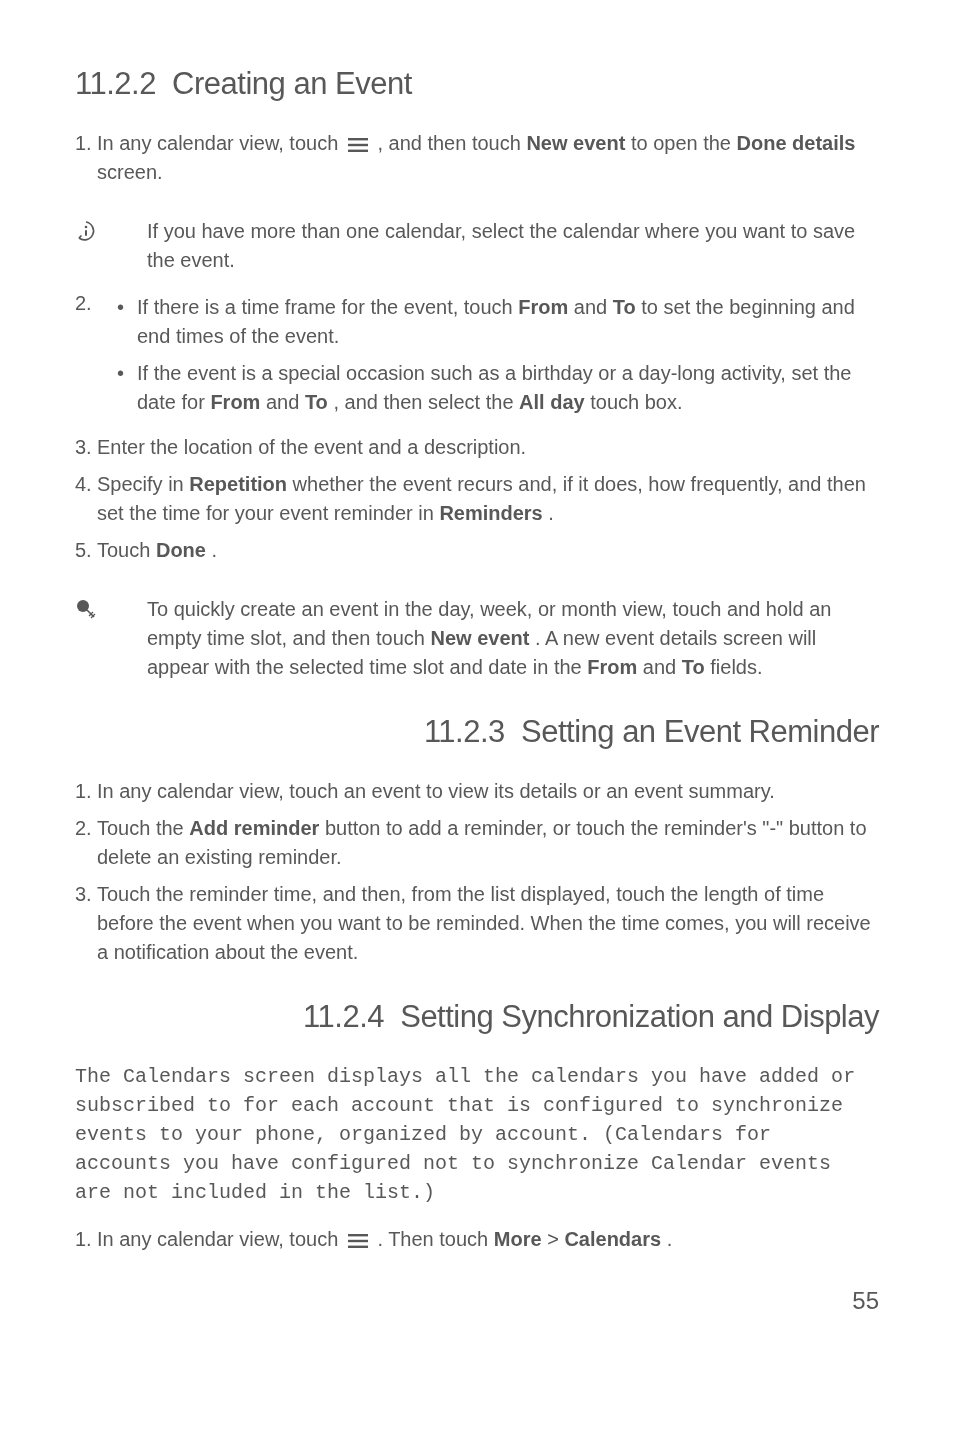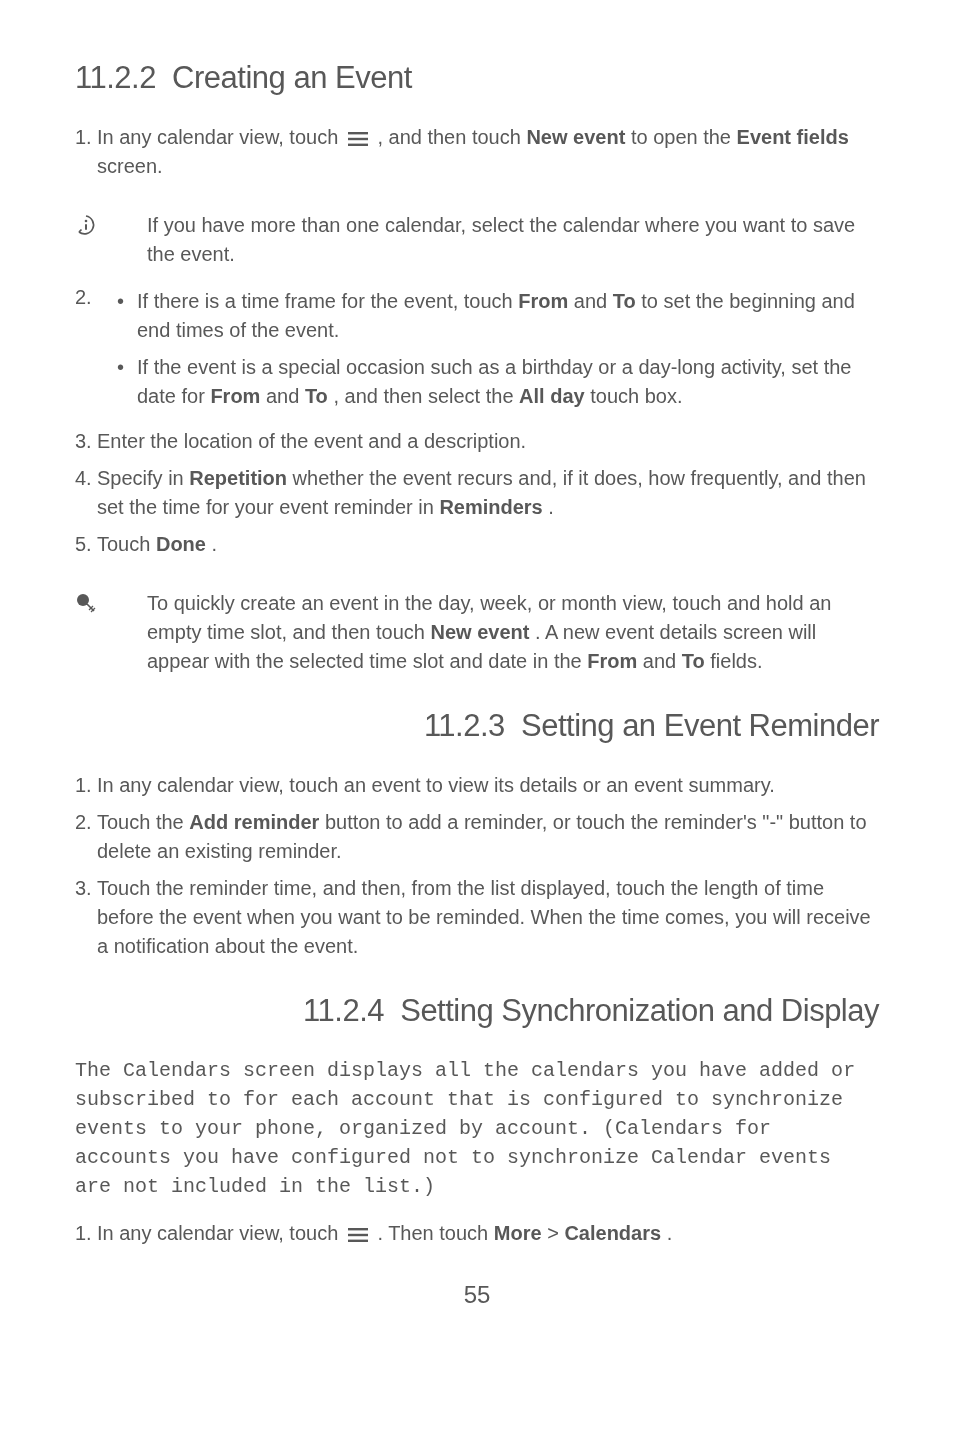--- a/index.html
+++ b/index.html
@@ -15,21 +15,21 @@
       margin: 0 auto;
       padding: 50px 75px 30px 75px;
       line-height: 1.45;
       font-size: 20px;
     }
     h2 {
       font-family: Arial, Helvetica, sans-serif;
       font-size: 31px;
       font-weight: normal;
       color: #585858;
-      margin-top: 6px;
+      margin-top: 12px;
       margin-bottom: 22px;
       letter-spacing: -0.5px;
     }
     h2.spaced {
       margin-top: 28px;
       text-align: right;
     }
     .list-item {
       display: flex;
       margin-bottom: 8px;
@@ -83,21 +83,21 @@
     b {
       font-weight: bold;
       color: #585858;
     }
     .para {
       margin-bottom: 10px;
       margin-top: 6px;
       font-family: Liberation Mono, monospace;
     }
     .pagenum {
-      text-align: center;
+      text-align: right;
       font-size: 24px;
       color: #585858;
       margin-top: 30px;
     }
   </style>
 </head>
 <body>
 
 <h2>11.2.2&nbsp;&nbsp;Creating an Event</h2>
 
@@ -108,21 +108,21 @@
     <span class="icon-inline">
       <svg width="20" height="14" viewBox="0 0 20 14">
         <rect x="0" y="0" width="20" height="2.4" fill="#585858"></rect>
         <rect x="0" y="5.8" width="20" height="2.4" fill="#585858"></rect>
         <rect x="0" y="11.6" width="20" height="2.4" fill="#585858"></rect>
       </svg>
     </span>
     <span> , and then touch </span>
     <b>New event</b>
     <span> to open the </span>
-    <b>Event fields</b>
+    <b>Done details</b>
     <span> screen.</span>
   </div>
 </div>
 
 <div class="note">
   <div class="note-icon">
     <svg width="22" height="22" viewBox="0 0 22 22">
       <path d="M11 2 A9 9 0 1 1 4 18" fill="none" stroke="#585858" stroke-width="1.7"></path>
       <line x1="4" y1="18" x2="6.5" y2="15.5" stroke="#585858" stroke-width="1.7"></line>
       <circle cx="11" cy="7" r="1.3" fill="#585858"></circle>

